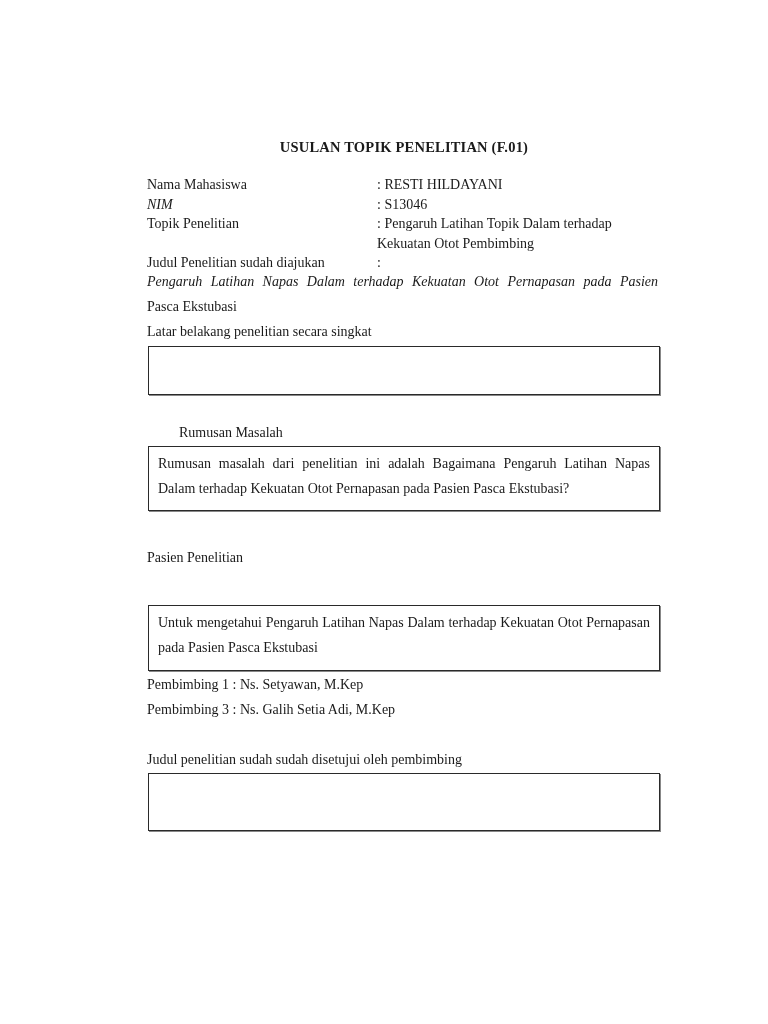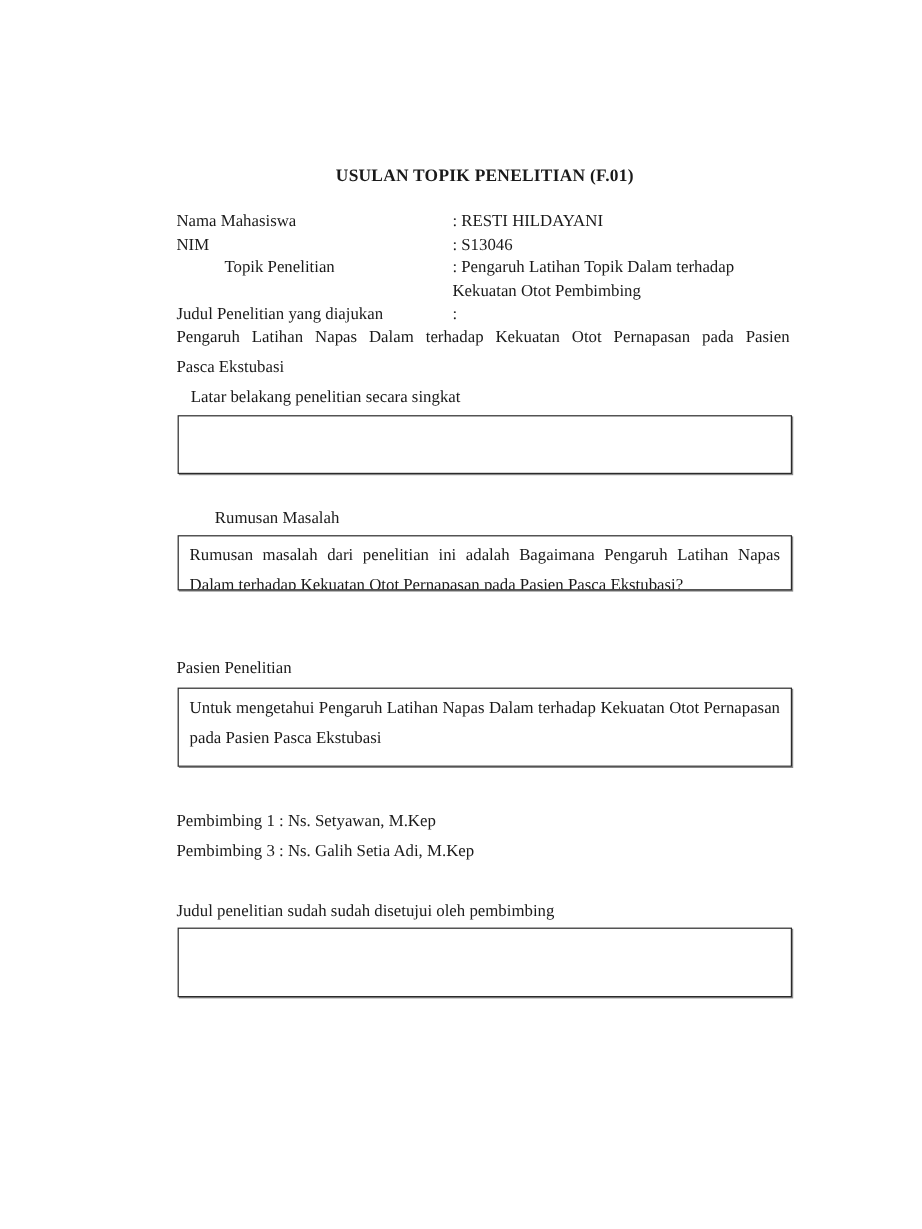--- a/index.html
+++ b/index.html
@@ -30,45 +30,45 @@
 </head>
 <body>
 
 <div>
 
   <div class="abs title">USULAN TOPIK PENELITIAN (F.01)</div>
 
   <div class="abs lbl" style="top:176px;">Nama Mahasiswa</div>
   <div class="abs val" style="top:176px;">: RESTI HILDAYANI</div>
 
-  <div class="abs lbl" style="top:196px;">NIM</div>
+  <div class="abs lbl" style="top:196px;font-style:italic;">NIM</div>
   <div class="abs val" style="top:196px;">: S13046</div>
 
-  <div class="abs lbl" style="top:215px;margin-left:40px;">Topik Penelitian</div>
+  <div class="abs lbl" style="top:215px;">Topik Penelitian</div>
   <div class="abs val" style="top:215px;">: Pengaruh Latihan Topik Dalam terhadap</div>
   <div class="abs val" style="top:235px;">Kekuatan Otot Pembimbing</div>
 
-  <div class="abs lbl" style="top:254px;">Judul Penelitian  yang diajukan</div>
+  <div class="abs lbl" style="top:254px;">Judul Penelitian  sudah diajukan</div>
   <div class="abs val" style="top:254px;">:</div>
 
-  <div class="abs lbl" style="top:273px; width:511px; text-align:justify; text-align-last:justify; white-space:normal;">Pengaruh Latihan Napas Dalam terhadap Kekuatan Otot Pernapasan pada Pasien</div>
+  <div class="abs lbl" style="top:273px; width:511px; text-align:justify; text-align-last:justify; white-space:normal;font-style:italic;">Pengaruh Latihan Napas Dalam terhadap Kekuatan Otot Pernapasan pada Pasien</div>
   <div class="abs lbl" style="top:298px;">Pasca Ekstubasi</div>
 
-  <div class="abs lbl" style="top:323px;margin-left:12px;">Latar belakang penelitian secara singkat</div>
+  <div class="abs lbl" style="top:323px;">Latar belakang penelitian secara singkat</div>
   <div class="box" style="top:346px; height:49px;">
     <div class="boxtext"></div>
   </div>
 
   <div class="abs lbl" style="top:424px;margin-left:32px;">Rumusan Masalah</div>
-  <div class="box clip" style="top:446px; height:46px;">
+  <div class="box clip" style="top:446px; height:65px;">
     <div class="boxtext">Rumusan masalah dari penelitian ini adalah Bagaimana Pengaruh Latihan Napas Dalam terhadap Kekuatan Otot Pernapasan pada Pasien Pasca Ekstubasi?</div>
   </div>
 
   <div class="abs lbl" style="top:549px;">Pasien Penelitian</div>
-  <div class="box" style="top:573px; height:66px;padding-left:20px;">
+  <div class="box" style="top:605px; height:66px;padding-left:20px;">
     <div class="boxtext">Untuk mengetahui Pengaruh Latihan Napas Dalam terhadap Kekuatan Otot Pernapasan pada Pasien Pasca Ekstubasi</div>
   </div>
 
   <div class="abs lbl" style="top:676px;">Pembimbing 1 : Ns. Setyawan, M.Kep</div>
   <div class="abs lbl" style="top:701px;">Pembimbing 3 : Ns. Galih Setia Adi, M.Kep</div>
 
   <div class="abs lbl" style="top:751px;">Judul penelitian sudah sudah disetujui oleh pembimbing</div>
   <div class="box" style="top:773px; height:58px;">
     <div class="boxtext"></div>
   </div>

